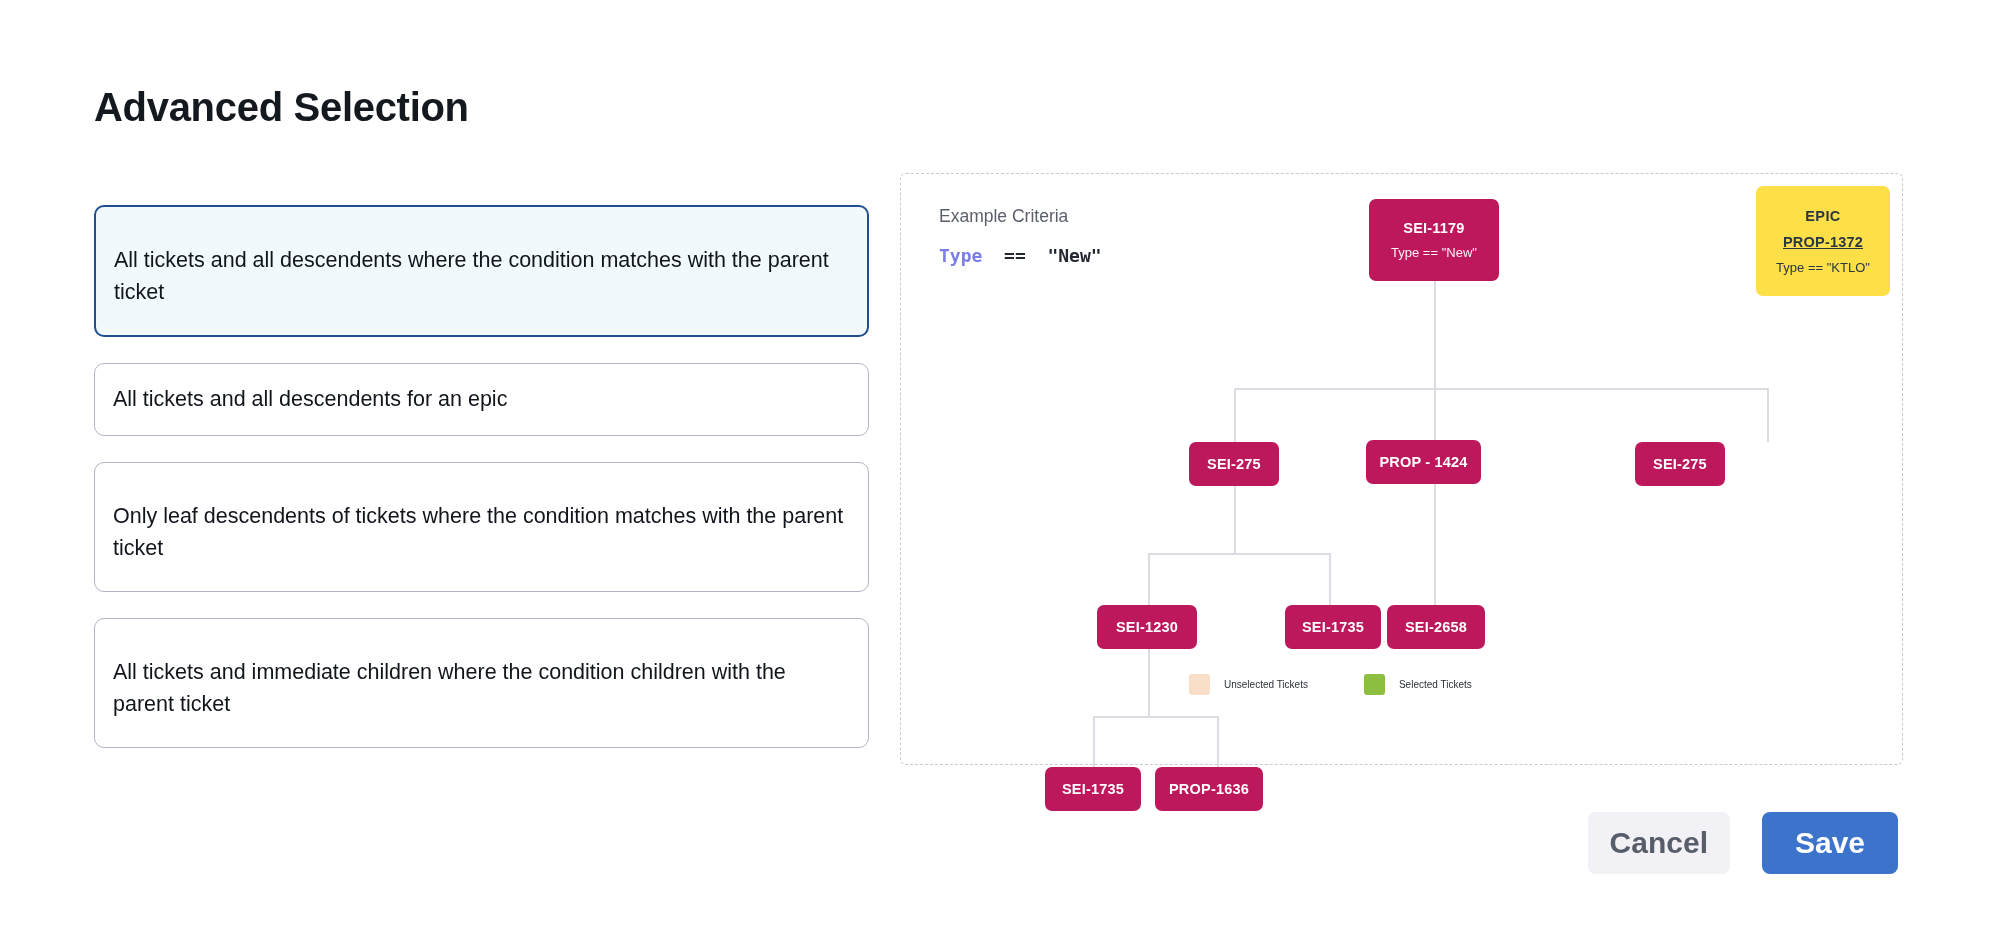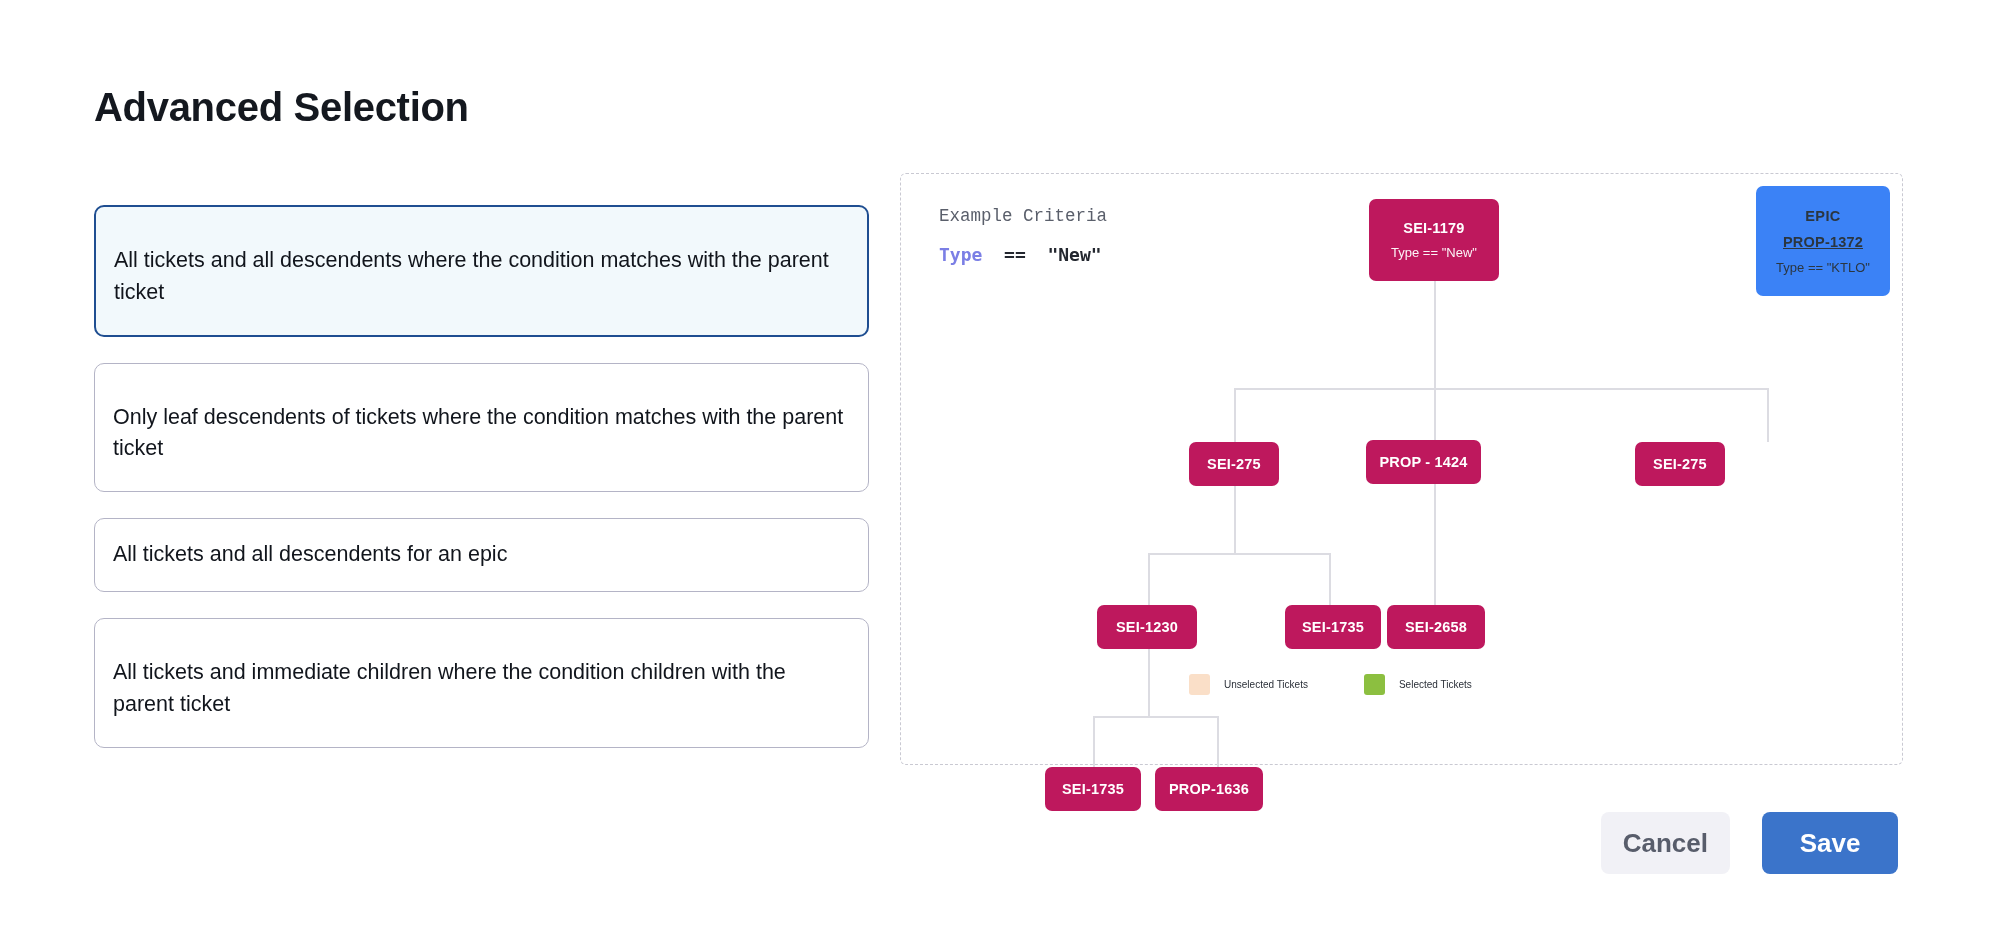--- a/index.html
+++ b/index.html
@@ -66,21 +66,20 @@
     background: #ffffff;
   }
   #criteria-block {
     position: absolute;
     left: 38px; top: 32px;
   }
   #criteria-title {
     font-size: 17.5px;
     color: #5a5f6b;
     margin-bottom: 18px;
-    font-family: Liberation Mono, monospace;
   }
   #criteria-expr {
     font-family: "DejaVu Sans Mono", monospace;
     font-size: 18px;
     font-weight: 700;
     white-space: pre;
   }
   .kw-type { color: #7b7fe5; }
   .kw-op   { color: #23272f; }
   .kw-val  { color: #23272f; }
@@ -94,21 +93,21 @@
     align-items: center;
     justify-content: center;
     text-align: center;
     z-index: 3;
   }
   .node.green {
     background: #be185d;
     color: #ffffff;
   }
   .node.cyan {
-    background: #3b82f6;
+    background: #fde047;
     color: #2b3640;
   }
   .node-key {
     font-size: 14.5px;
     font-weight: 700;
     letter-spacing: 0.2px;
   }
   .node-sub {
     font-size: 13px;
     font-weight: 400;
@@ -148,21 +147,21 @@
     position: absolute;
     right: 92px; top: 812px;
     display: flex;
     align-items: center;
     gap: 32px;
   }
   .btn {
     border: none;
     border-radius: 8px;
     font-family: "Liberation Sans", sans-serif;
-    font-size: 26px;
+    font-size: 30px;
     font-weight: 700;
     cursor: pointer;
     padding: 0 22px;
     height: 62px;
     display: flex;
     align-items: center;
     justify-content: center;
   }
   #cancel-button { background: #f1f1f6; color: #585d6b; }
   #save-button   { background: #3b74ca; color: #ffffff; min-width: 136px; }
@@ -173,26 +172,26 @@
 <div id="page">
 
   <h1 id="page-title">Advanced Selection</h1>
 
   <div id="options-list">
 
     <div class="option-card selected two-line">
       <span class="option-label">All tickets and all descendents where the condition matches with the parent ticket</span>
     </div>
 
+    <div class="option-card one-line">
+      <span class="option-label">All tickets and all descendents for an epic</span>
+    </div>
+
     <div class="option-card two-line">
       <span class="option-label">Only leaf descendents of tickets where the condition matches with the parent ticket</span>
-    </div>
-
-    <div class="option-card one-line">
-      <span class="option-label">All tickets and all descendents for an epic</span>
     </div>
 
     <div class="option-card two-line">
       <span class="option-label">All tickets and immediate children where the condition children with the parent ticket</span>
     </div>
 
   </div>
 
   <div id="diagram-panel">
 

